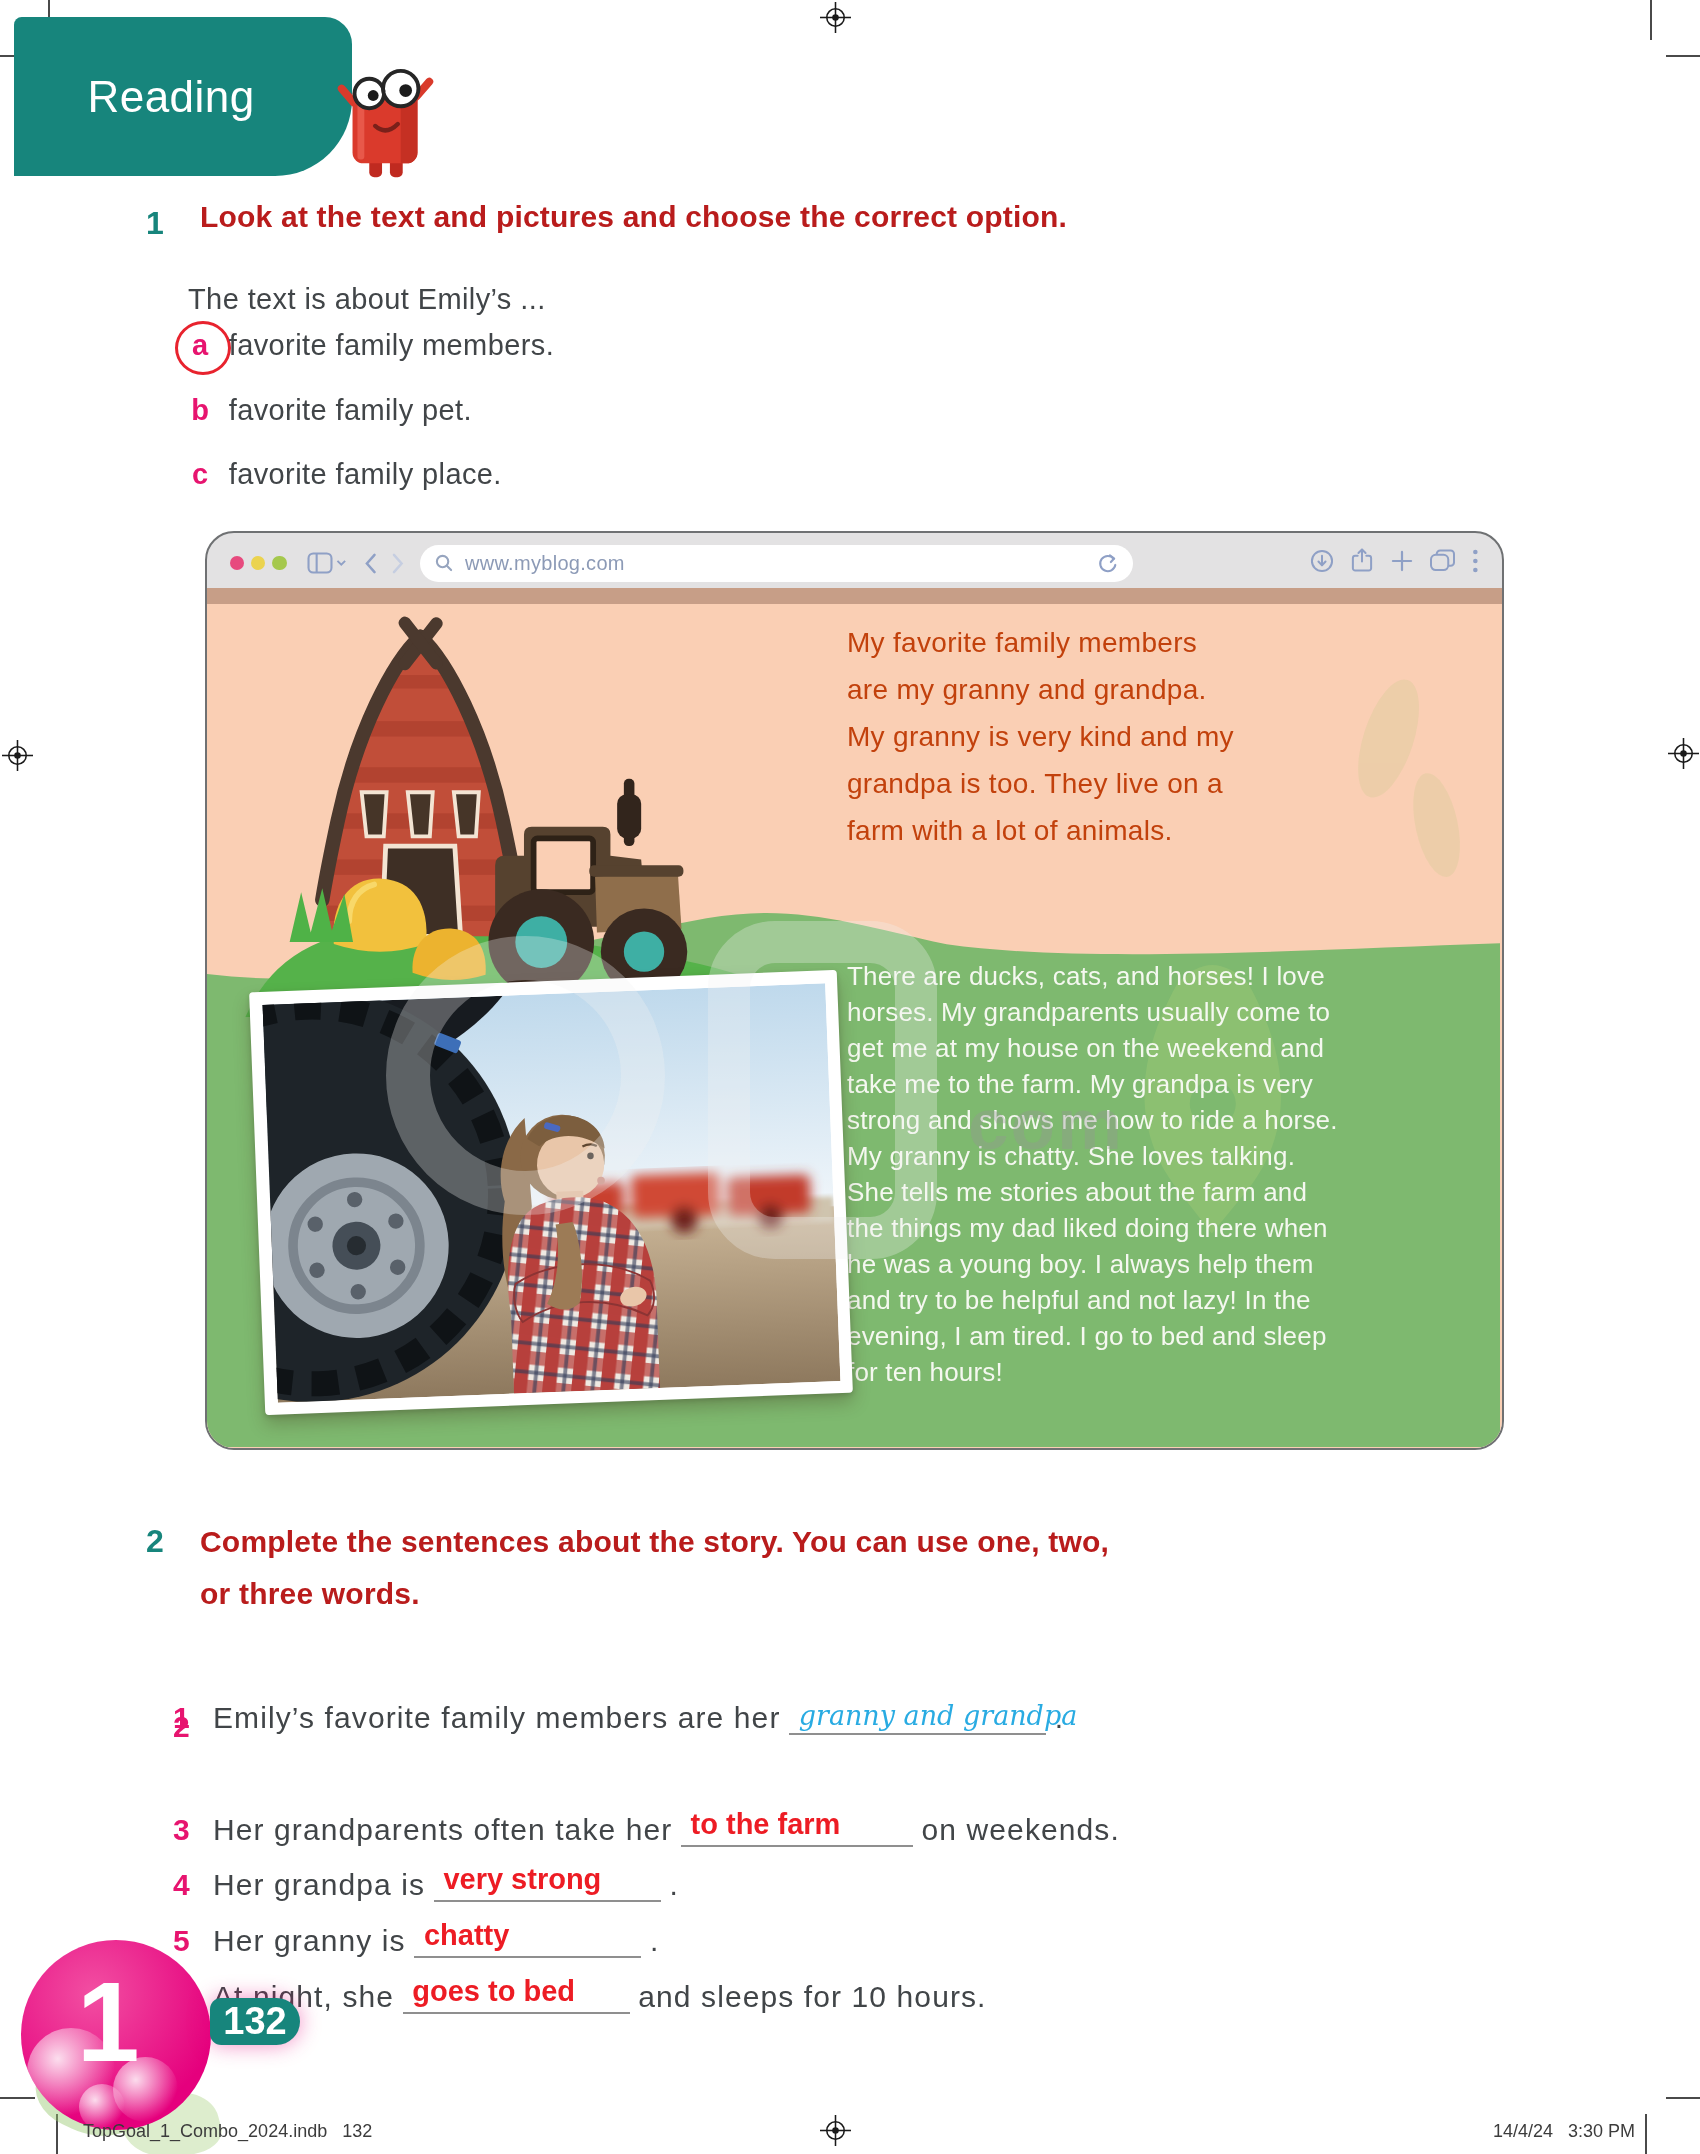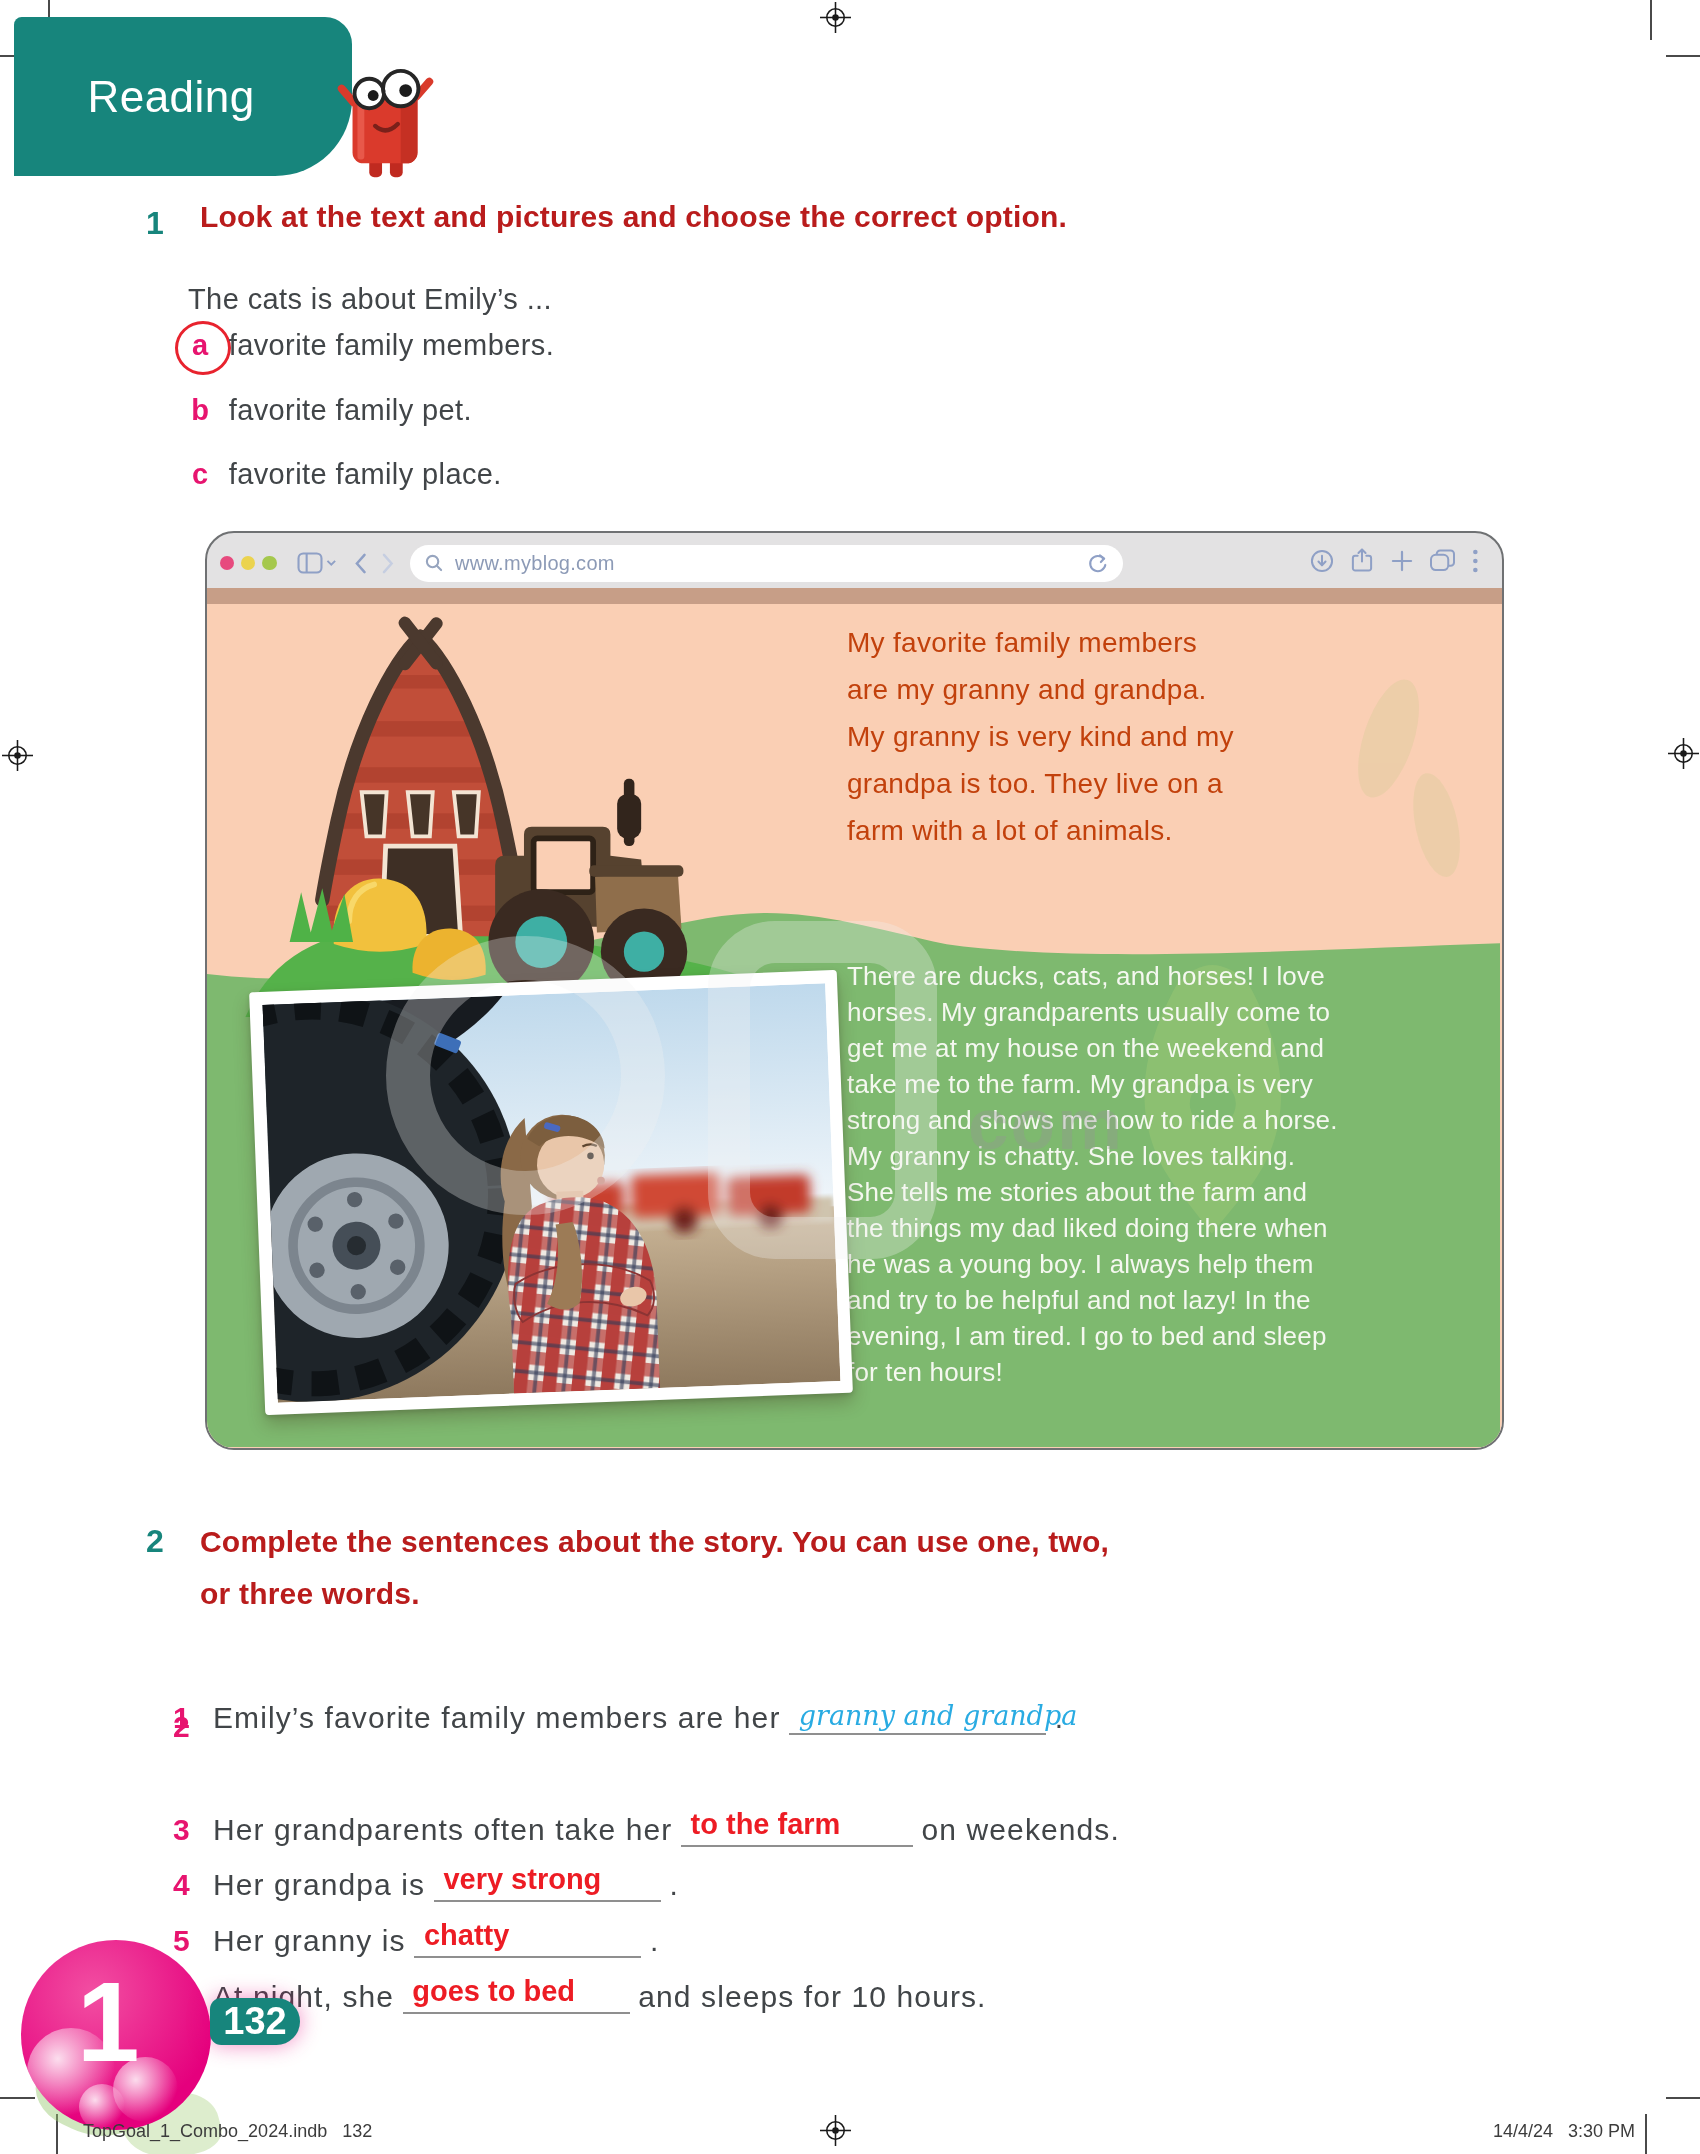--- a/index.html
+++ b/index.html
@@ -29,21 +29,21 @@
   
   .opt{position:absolute;left:179px;height:44px;display:flex;align-items:center;}
   .opt-letter{width:42px;text-align:center;font-weight:bold;color:#E7146F;font-size:29px;}
   .opt-text{margin-left:7.7px;font-size:29px;color:#414548;letter-spacing:0.4px;}
   .circle-a{position:absolute;left:175px;top:321px;width:50px;height:48px;
             border:3.8px solid #E8232E;border-radius:50%;}
 
   
   .browser{position:absolute;left:205px;top:531px;width:1299px;height:919px;box-sizing:border-box;
            border:2.9px solid #6F7173;border-radius:29px;background:#E3E2E3;overflow:hidden;}
-  .toolbar{position:relative;height:60px;display:flex;align-items:center;padding-left:13px;color:#8FA0C6;}
+  .toolbar{position:relative;height:60px;display:flex;align-items:center;padding-left:23px;color:#8FA0C6;}
   .dot{width:14.4px;height:14.4px;border-radius:50%;margin-right:6.7px;}
   .tb-icon{display:block;}
   .url-pill{margin-left:15.4px;width:713px;height:37px;background:#ffffff;border-radius:19px;
             display:flex;align-items:center;padding:0 15.4px;box-sizing:border-box;}
   .url-text{flex:1;margin-left:11.5px;font-size:20px;color:#8C9AB6;letter-spacing:0.3px;}
   .tb-right{position:absolute;right:23px;top:0;height:55px;display:flex;align-items:center;gap:16.3px;color:#8FA0C6;}
 
   .tan-strip{position:absolute;left:0;top:55px;width:100%;height:16.3px;background:#C79E87;}
   .content{position:absolute;left:0;top:71px;right:0;bottom:0;background:#FACFB4;}
   .green-svg{position:absolute;left:0;top:0;width:1293px;height:843px;}
@@ -159,21 +159,21 @@
     <circle cx="34" cy="31" r="15" fill="#ffffff" stroke="#262626" stroke-width="4"></circle>
     <circle cx="66" cy="26" r="18" fill="#ffffff" stroke="#262626" stroke-width="4"></circle>
     <line x1="47" y1="28" x2="50" y2="27" stroke="#262626" stroke-width="4"></line>
     <circle cx="38" cy="33" r="5.5" fill="#1c1c1c"></circle>
     <circle cx="71" cy="28" r="6.5" fill="#1c1c1c"></circle>
     <path d="M40 64 Q 51 74 63 62" fill="none" stroke="#7A201A" stroke-width="4.5" stroke-linecap="round"></path>
   </svg>
 
   <div class="ex-num" style="top:205px;">1</div>
   <div class="ex-inst" style="top:198px;line-height:38px;">Look at the text and pictures and choose the correct option.</div>
-  <div class="lead" style="top:283px;">The cats is about Emily’s ...</div>
+  <div class="lead" style="top:283px;">The text is about Emily’s ...</div>
 
   <div class="circle-a"></div>
   <div class="opt" style="top:323px;">
     <span class="opt-letter">a</span>
     <span class="opt-text">favorite family members.</span>
   </div>
   <div class="opt" style="top:388px;">
     <span class="opt-letter">b</span>
     <span class="opt-text">favorite family pet.</span>
   </div>

